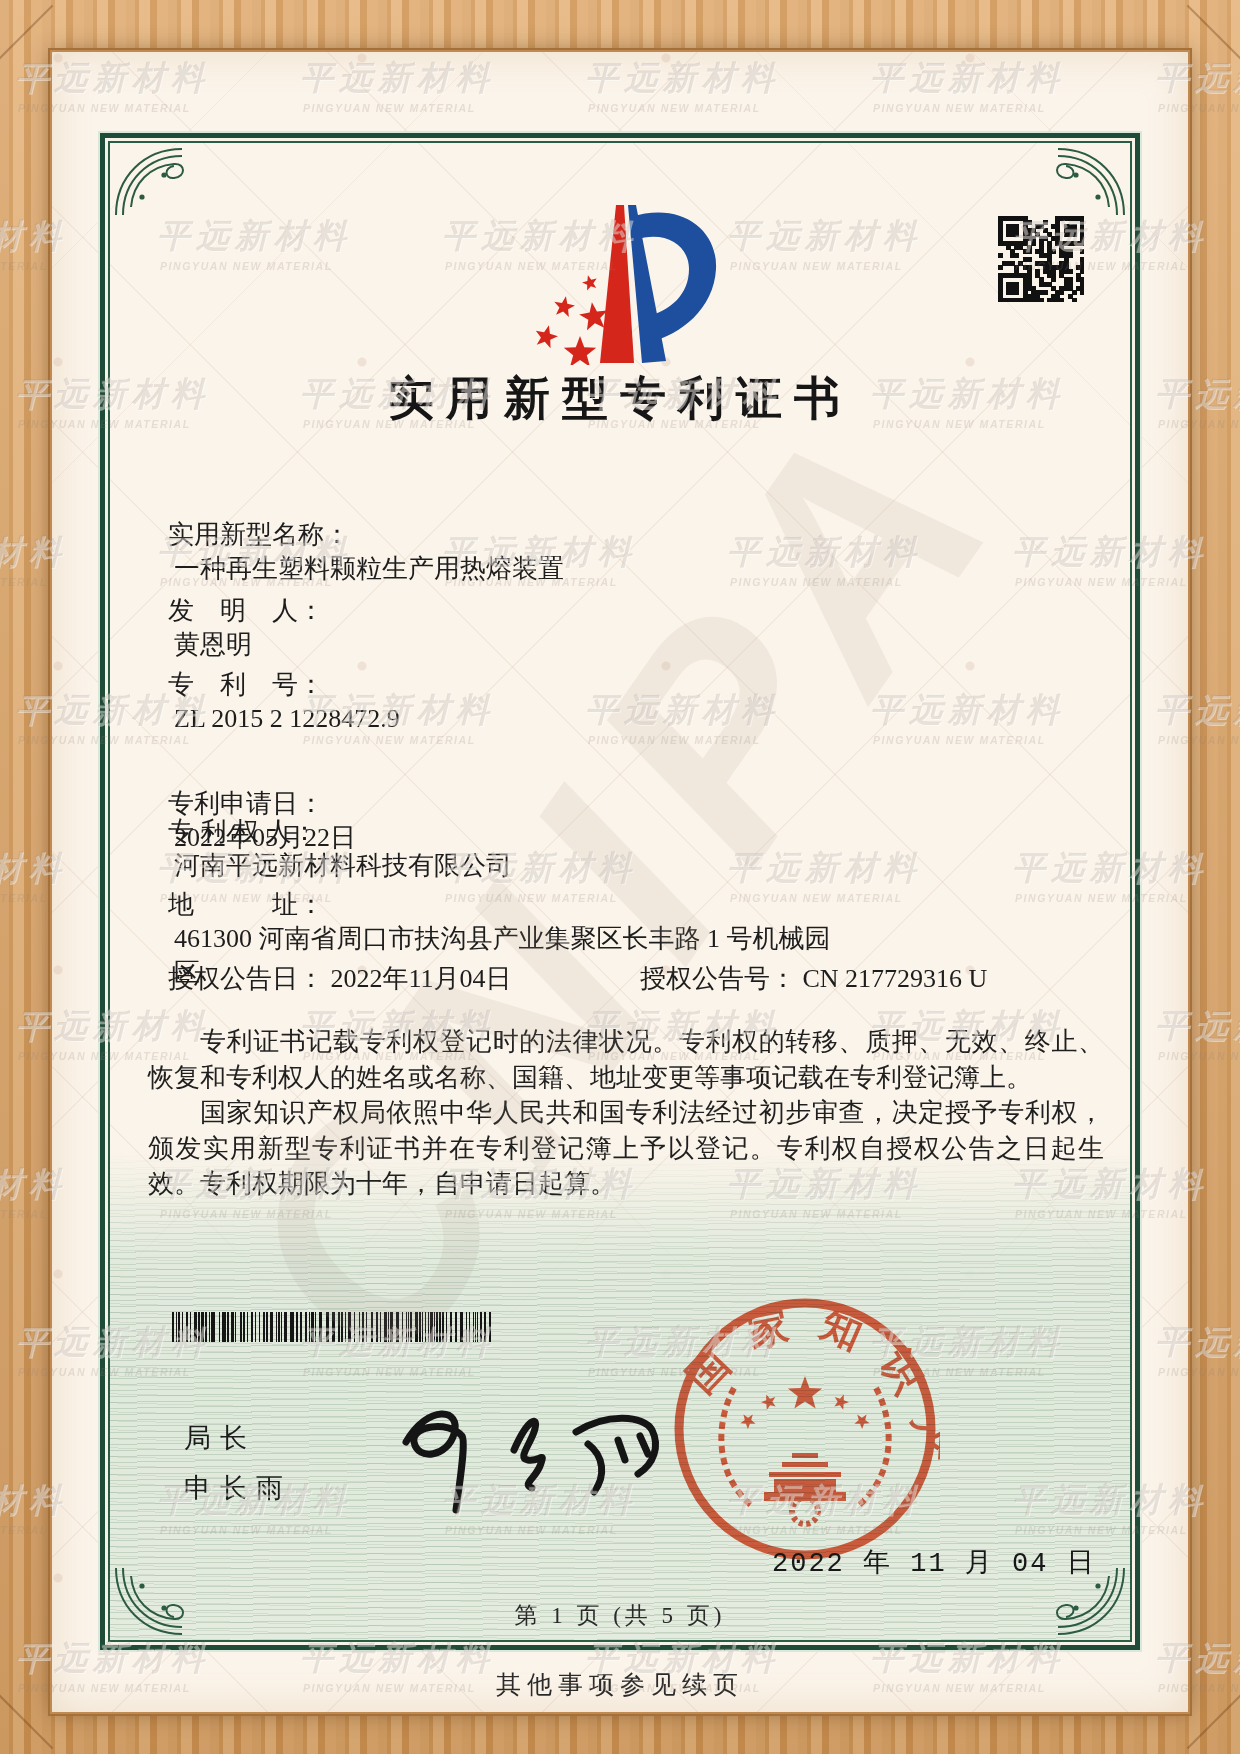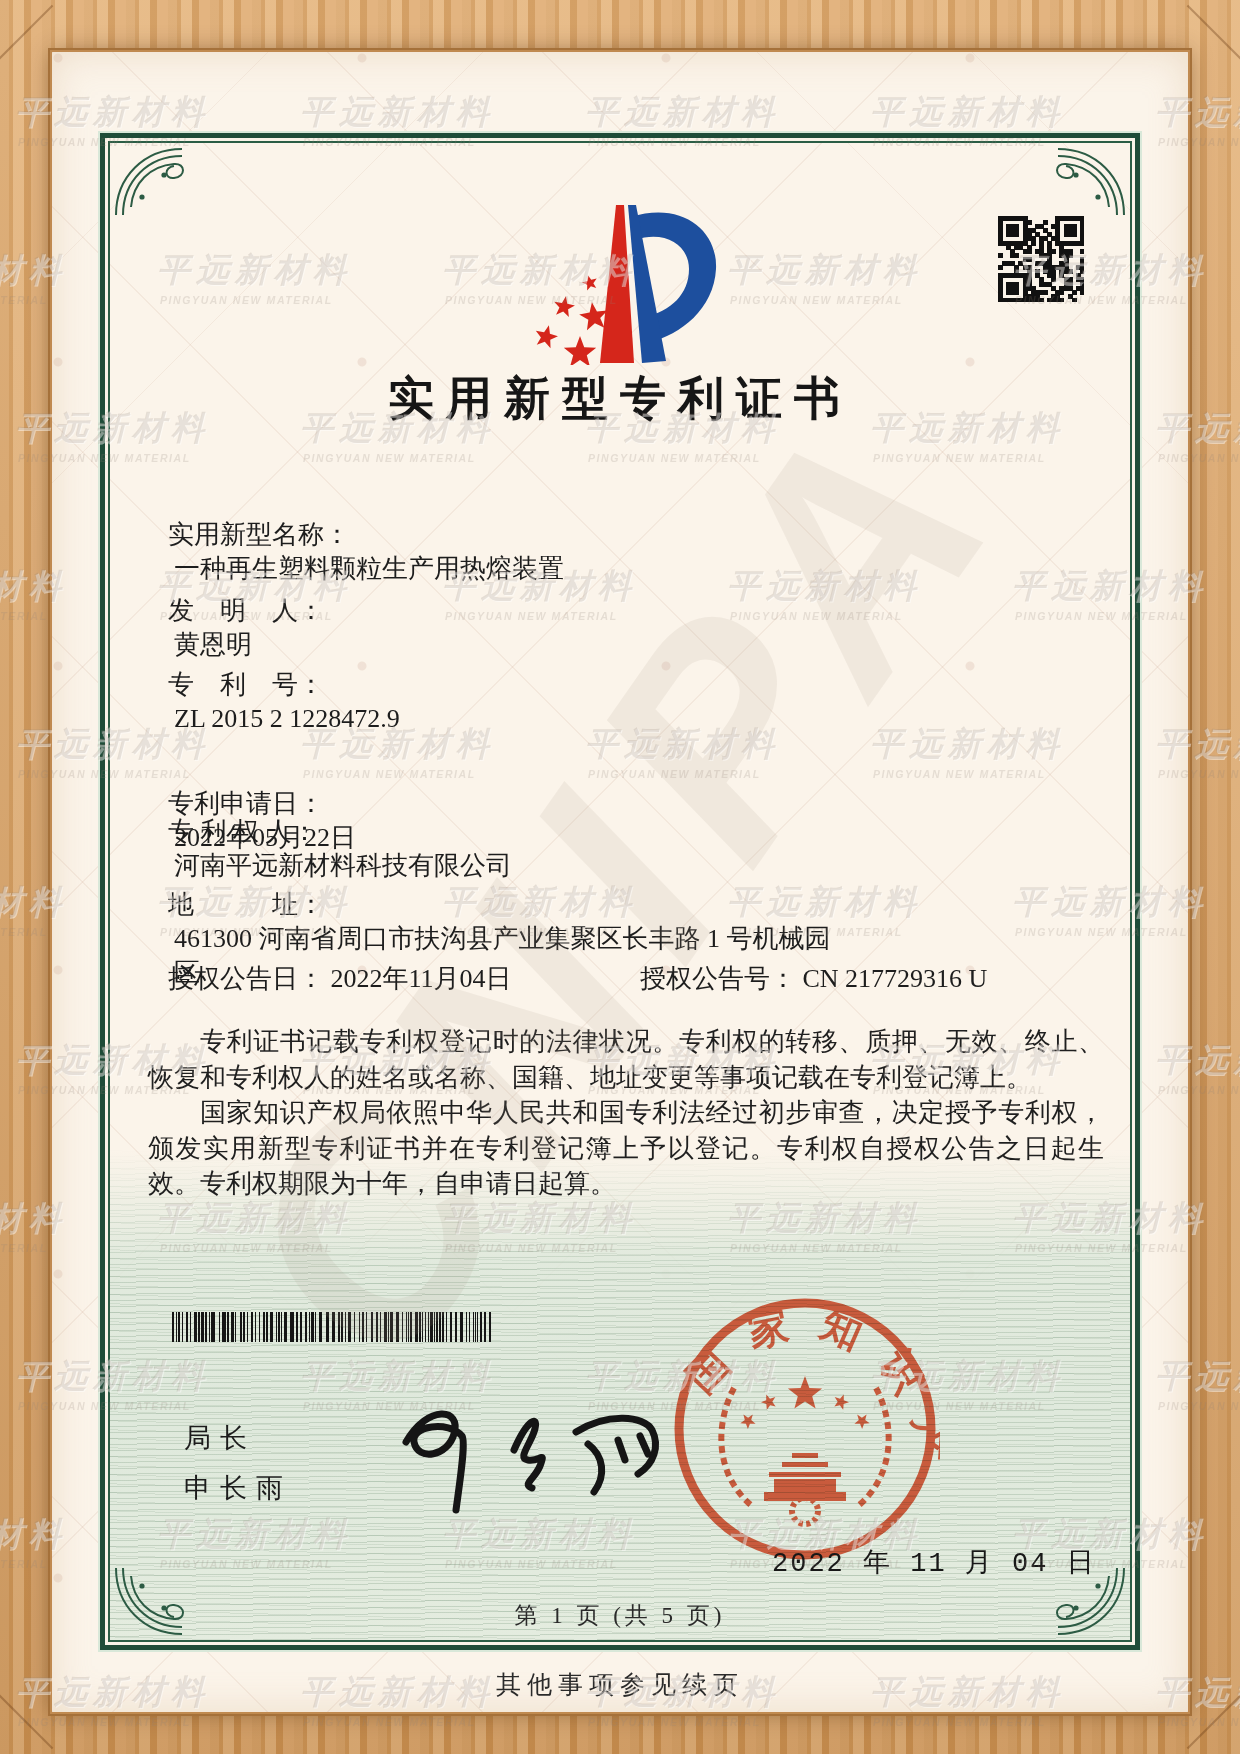--- a/index.html
+++ b/index.html
@@ -70,21 +70,21 @@
   .seal-date { position:absolute; left:772px; top:1544px; z-index:12;
     font-size:27px; letter-spacing:2px; color:#171717;font-family:Liberation Mono, monospace; }
   .page-footer { position:absolute; left:0; top:1600px; width:100%; text-align:center; z-index:10;
     font-size:23px; letter-spacing:4px; color:#2a2a2a; }
   .note { position:absolute; left:0; top:1668px; width:100%; text-align:center; z-index:10;
     font-size:25px; letter-spacing:6px; color:#2a2a2a; }
 
   .wm-layer { position:absolute; inset:0; z-index:40; pointer-events:none; }
   .wm { position:absolute; font-family:"Liberation Sans", sans-serif; font-style:italic; }
   .wm .l1 { font-size:33px; font-weight:bold; letter-spacing:6px; color:rgba(143,132,122,.20);
-    text-shadow:1px 1px 0 rgba(255,255,255,.45); white-space:nowrap;margin-top:34px; }
+    text-shadow:1px 1px 0 rgba(255,255,255,.45); white-space:nowrap; }
   .wm .l2 { font-size:10.5px; font-weight:bold; letter-spacing:1.6px; color:rgba(143,132,122,.20);
     margin-top:1px; padding-left:3px; white-space:nowrap; }
   .wm-cnipa { position:absolute; left:50%; top:880px; z-index:39; pointer-events:none;
     transform:translate(-50%,-50%) rotate(-55deg);
     font-family:"Liberation Sans", sans-serif; font-weight:bold; font-style:italic;
     font-size:300px; letter-spacing:34px; color:rgba(168,152,136,.13); white-space:nowrap; }
 </style>
 </head>
 <body>
 

